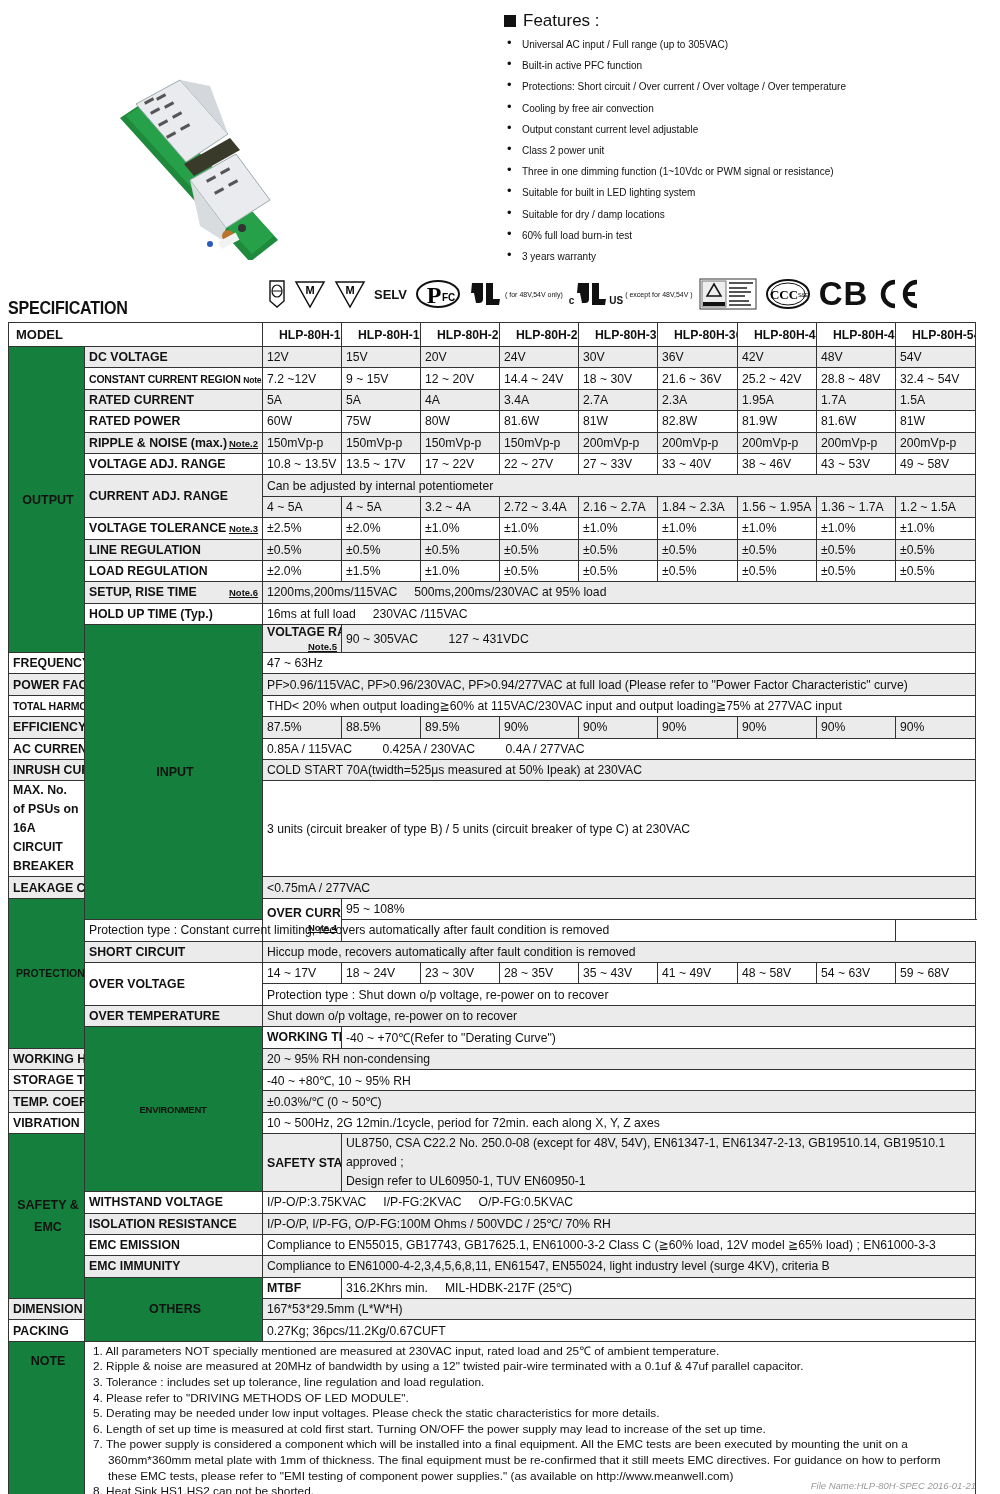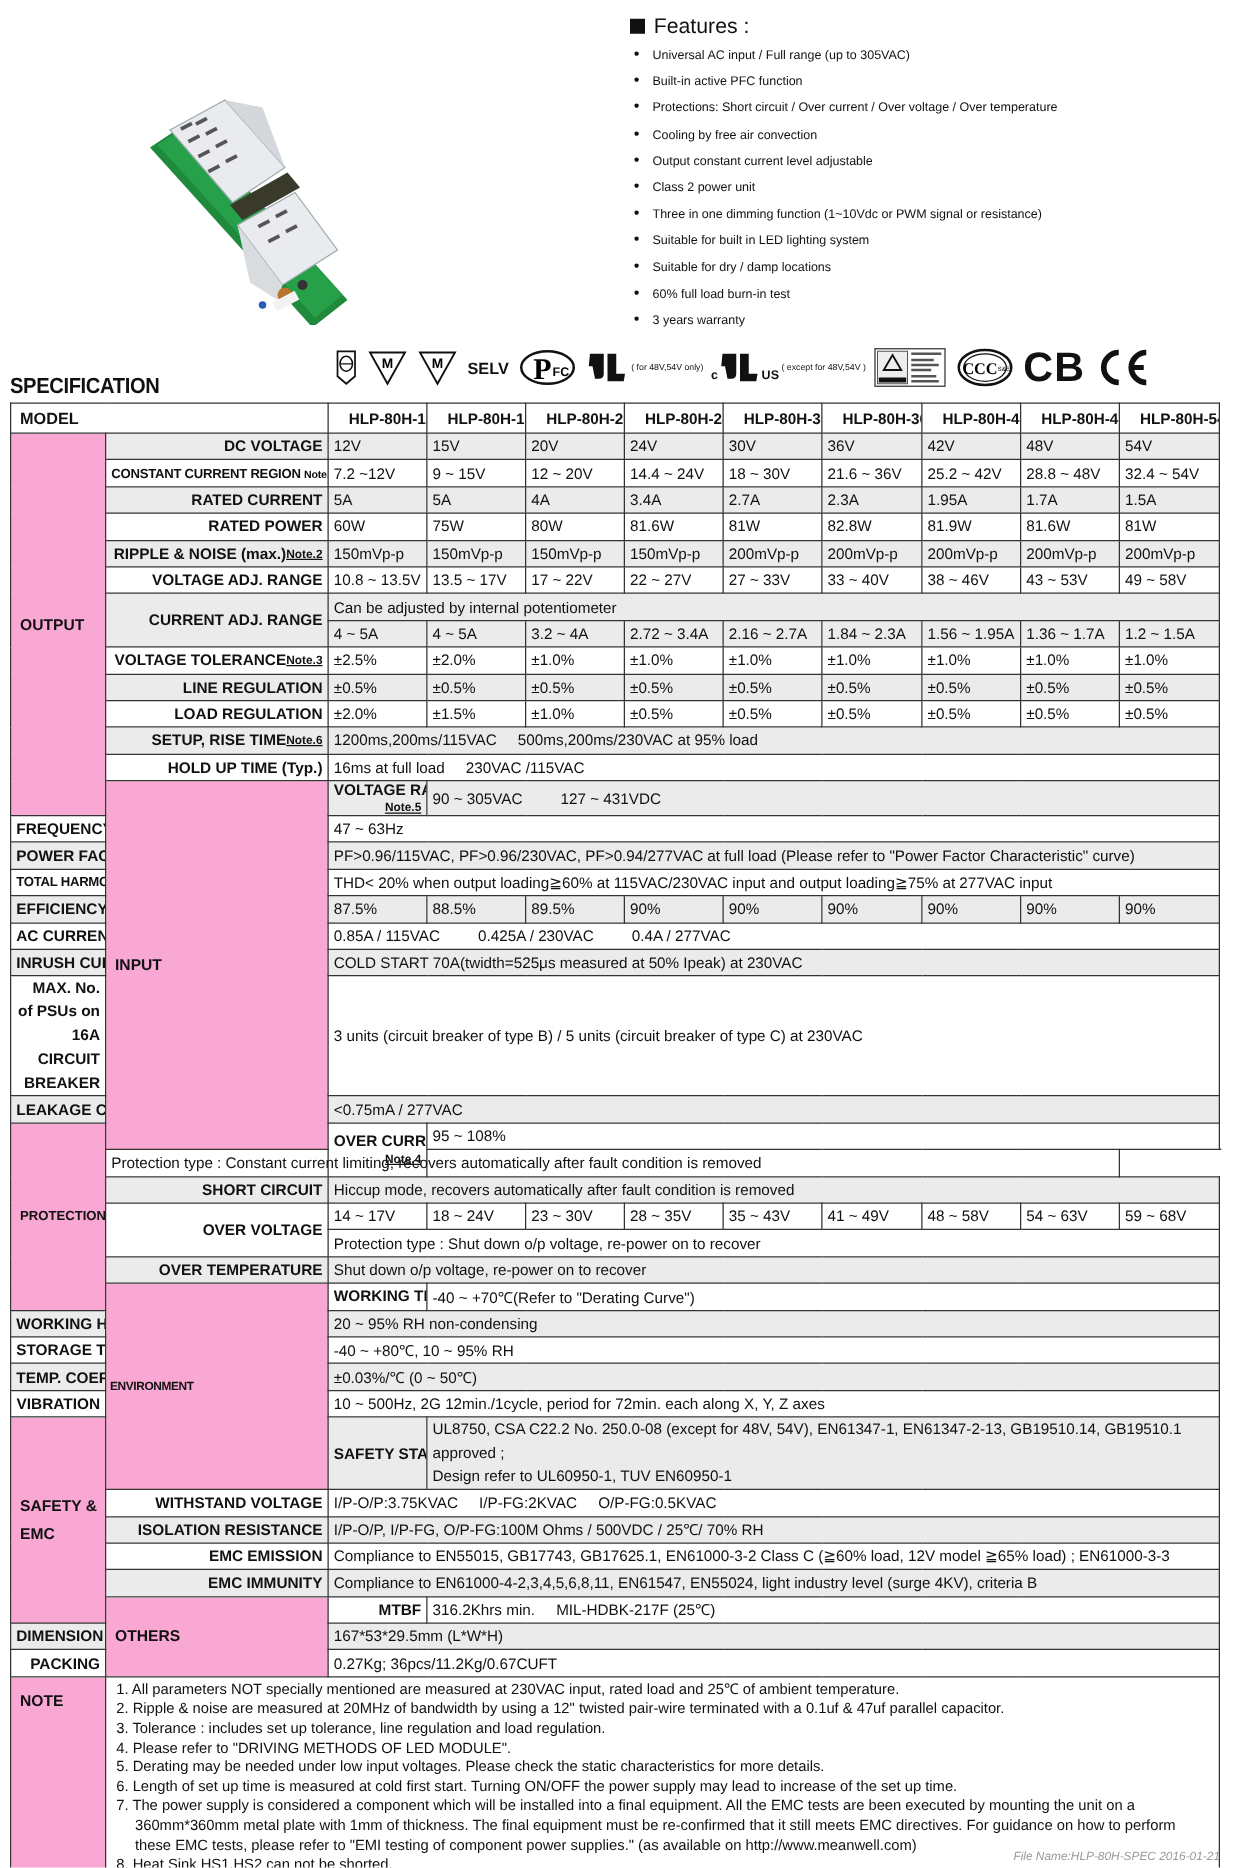--- a/index.html
+++ b/index.html
@@ -23,23 +23,23 @@
   .cert { display: inline-flex; align-items: center; justify-content: center; margin-right: 8px; }
   .cert-small { font-size: 7px; white-space: nowrap; margin-left: 2px; margin-right: 6px; }
   .cert-selv { font-weight: bold; font-size: 13px; }
   .cert-cbce { font-weight: bold; font-size: 33px; letter-spacing: 1px; font-family: "Liberation Sans", sans-serif; }
   .cert-c { font-weight: bold; font-size: 10px; margin-right: 1px; align-self: flex-end; margin-bottom: 6px; }
   .cert-us { font-weight: bold; font-size: 10px; align-self: flex-end; margin-bottom: 6px; }
 
   
   .spec { position: absolute; left: 8px; top: 322px; width: 967px; border-collapse: collapse; table-layout: fixed; }
   .spec td { border: 1px solid #333; font-size: 12.2px; padding: 0 4px; height: 21.4px; vertical-align: middle; white-space: nowrap; overflow: hidden; }
-  .spec td.grp { font-weight: bold; font-size: 12.5px; background: #f9a8d4; padding-left: 7px; }
+  .spec td.grp { font-weight: bold; font-size: 12.5px; background: #15803d; padding-left: 7px; text-align: center; }
   .spec td.grp.small { font-size: 10.5px; }
-  .spec td.param { font-weight: bold; font-size: 12.3px; text-align: right; }
+  .spec td.param { font-weight: bold; font-size: 12.3px; }
   .spec td.param .note { float: right; font-size: 9.5px; margin-top: 2px; text-decoration: underline; }
   .spec td.param.tight { font-size: 10.5px; letter-spacing: -0.2px; }
   .spec tr.alt td:not(.grp) { background: #ebebeb; }
   .spec td.model { font-weight: bold; font-size: 12.2px; height: 24px; text-align: center; padding-left: 16px; }
   .spec td.model-label { font-weight: bold; font-size: 13px; padding-left: 7px; height: 24px; }
   .spec td.wrap { white-space: normal; line-height: 19px; }
   .spec td.notes { white-space: normal; font-size: 11.8px; line-height: 15.6px; padding: 2px 6px 2px 8px; }
   .notes ol { list-style: none; }
   .notes li { padding-left: 15px; text-indent: -15px; }
 

